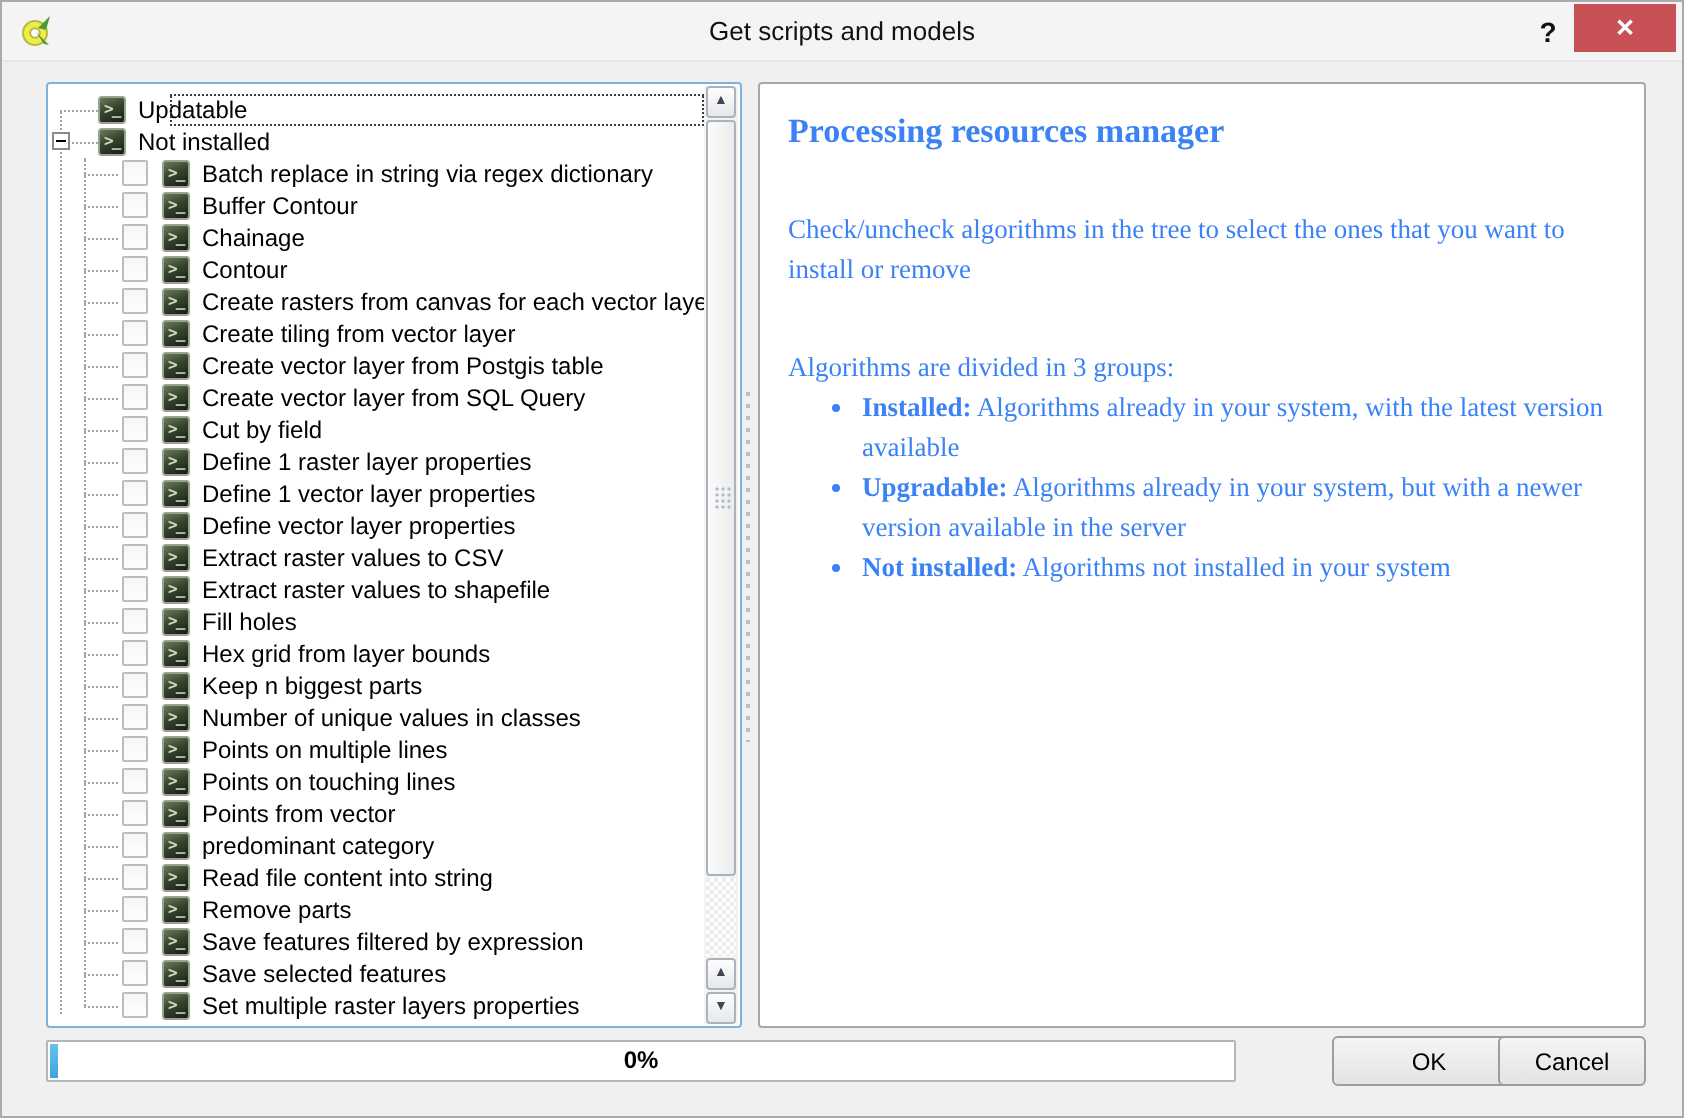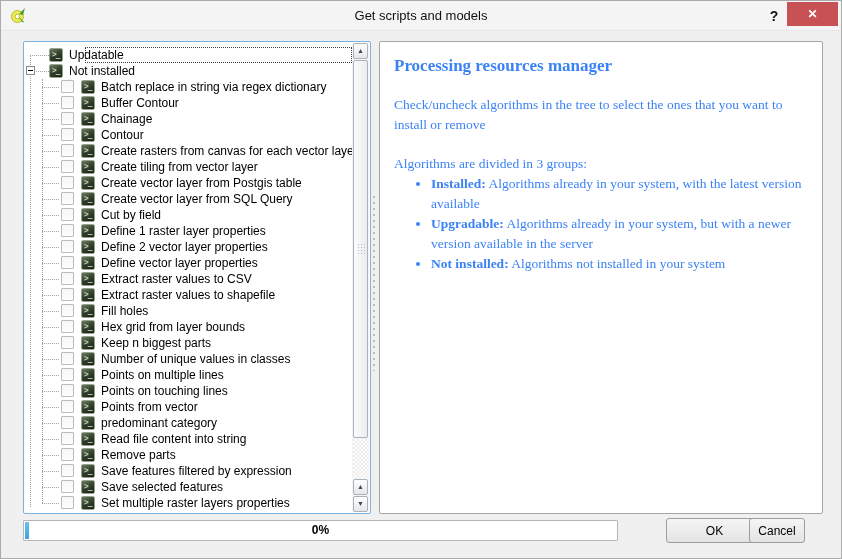--- a/index.html
+++ b/index.html
@@ -56,32 +56,32 @@
     background:repeating-conic-gradient(#ffffff 0% 25%,#ebebeb 0% 50%) 0 0/4px 4px;}
 
   
   .splitter{position:absolute;left:372px;top:195px;width:2px;height:175px;cursor:col-resize;
     background:repeating-linear-gradient(to bottom,#bdbdbd 0 2px,transparent 2px 6px);}
 
   
   .info-panel{position:absolute;left:378px;top:40px;width:444px;height:473px;background:#fff;border:1px solid #a7a7a7;border-radius:2px;
     font-family:var(--doc-font);color:#3b82f6;padding:12px 16px 0 14px;overflow:hidden;}
   .info-panel h1{font-size:17px;font-weight:bold;margin:2px 0 0;}
-  .info-panel p{font-size:13.5px;line-height:20px;margin-top:19px;}
+  .info-panel p{font-size:13.5px;line-height:20px;margin-top:29px;}
   .info-panel ul{padding-left:37px;}
   .info-panel li{font-size:13.5px;line-height:20px;}
 
   
   .progressbar{position:absolute;left:22px;top:519px;width:595px;height:21px;background:#fff;border:1px solid #b6b6b6;border-radius:1px;}
   .progress-fill{position:absolute;left:1px;top:1px;bottom:1px;width:4px;background:linear-gradient(#66c2ec,var(--progress-blue));}
   .progress-label{position:absolute;left:0;right:0;top:0;bottom:0;text-align:center;line-height:19px;font-size:12px;font-weight:bold;color:#000;}
   .dlg-btn{position:absolute;top:517px;height:25px;border:1px solid #9d9d9d;border-radius:3px;
     background:linear-gradient(#f5f5f5,#e3e3e3);font-family:var(--ui-font);font-size:12px;color:#000;cursor:pointer;}
   .ok-btn{left:665px;width:97px;}
-  .cancel-btn{left:748px;width:56px;}
+  .cancel-btn{left:748px;width:74px;}
 </style>
 </head>
 <body>
 
 <div class="window">
 
   <div class="titlebar">
     <span class="app-icon">
       <svg width="17" height="17" viewBox="0 0 17 17">
         <circle cx="7.5" cy="9.5" r="6" fill="#eded4f" stroke="#b9b93a" stroke-width="1"></circle>
@@ -168,21 +168,21 @@
         <div class="tree-row level1">
           <span class="stub"></span>
           <span class="checkbox"></span>
           <span class="script-icon">&gt;_</span>
           <span class="item-label">Define 1 raster layer properties</span>
         </div>
         <div class="tree-row level1">
           <span class="stub"></span>
           <span class="checkbox"></span>
           <span class="script-icon">&gt;_</span>
-          <span class="item-label">Define 2 vector layer properties</span>
+          <span class="item-label">Define 1 vector layer properties</span>
         </div>
         <div class="tree-row level1">
           <span class="stub"></span>
           <span class="checkbox"></span>
           <span class="script-icon">&gt;_</span>
           <span class="item-label">Define vector layer properties</span>
         </div>
         <div class="tree-row level1">
           <span class="stub"></span>
           <span class="checkbox"></span>

